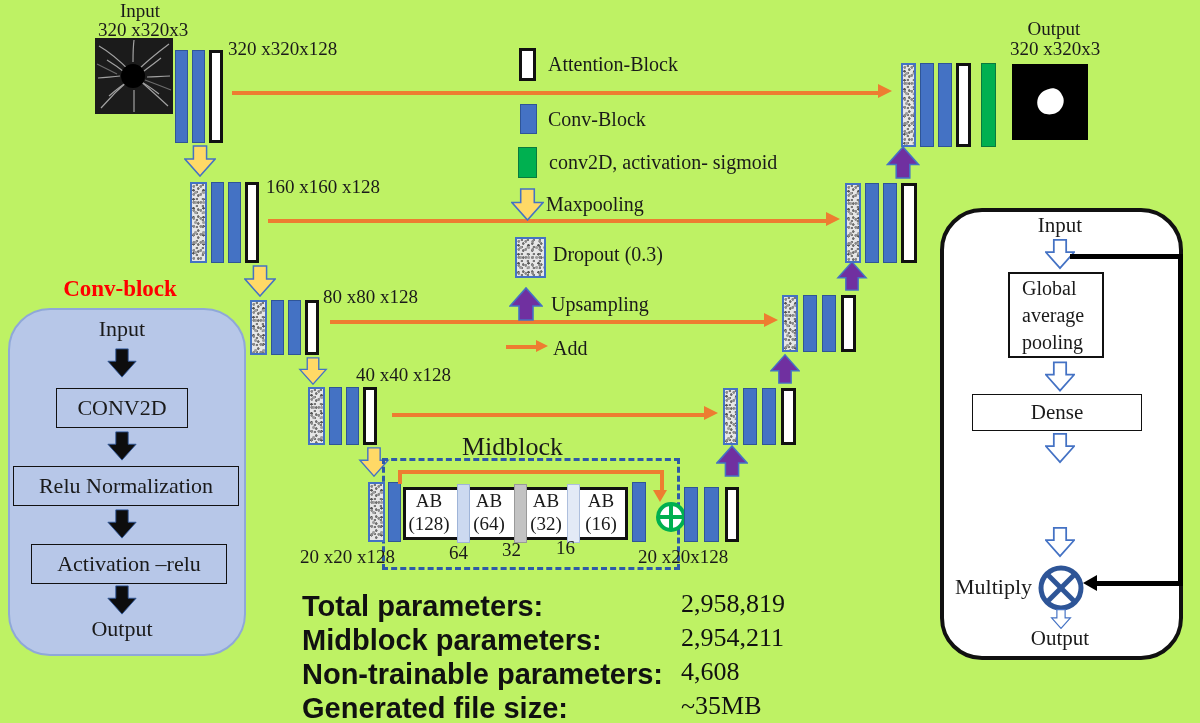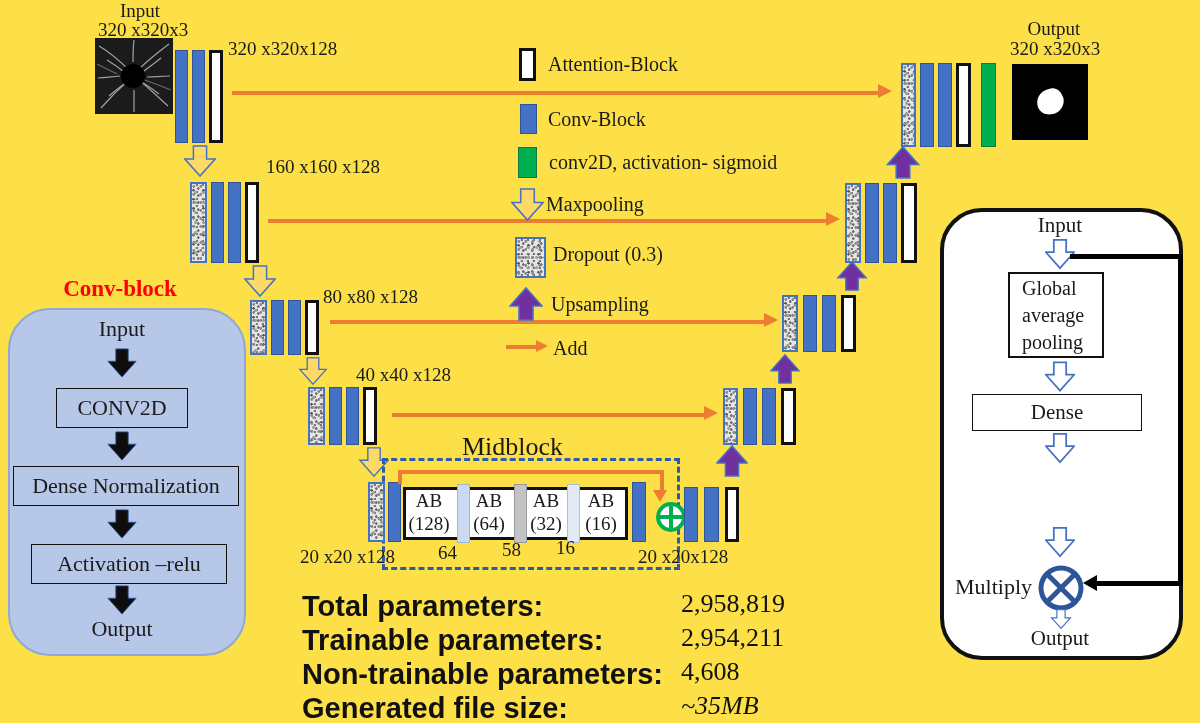--- a/index.html
+++ b/index.html
@@ -1,16 +1,16 @@
 <!DOCTYPE html>
 <html><head>
 <meta charset="utf-8">
 <style>
   html,body{margin:0;padding:0;background:#fff;}
-  #fig{position:relative;width:1200px;height:723px;background:#fde047;overflow:hidden;
+  #fig{position:relative;width:1200px;height:723px;background:#bef264;overflow:hidden;
        font-family:"Liberation Serif","DejaVu Serif",serif;color:#1a1a1a;}
   .abs{position:absolute;}
   
   .grp{position:absolute;display:flex;gap:4px;}
   .bar{box-sizing:border-box;height:100%;flex:0 0 auto;}
   .b-blue{width:13px;background:#4472c4;border:1px solid #2f5597;}
   .b-white{width:14px;background:#fff;border:3px solid #111;}
   .b-green{width:15px;background:#00b050;border:1px solid #0a7a3d;}
   .b-drop{width:17px;border:2px solid #4472c4;background-color:#e6e6e6;
     background-image:
@@ -103,21 +103,21 @@
   <svg class="fa fa-y" style="left:184px;top:145px;" width="32" height="32">
       <use href="#fat-down"></use>
     </svg>
 
   <div class="grp" style="left:190px;top:182px;height:81px;">
     <div class="bar b-drop"></div>
     <div class="bar b-blue"></div>
     <div class="bar b-blue"></div>
     <div class="bar b-white"></div>
   </div>
-  <div class="lbl" style="left:266px;top:156px;">160 x160 x128</div>
+  <div class="lbl" style="left:266px;top:176px;">160 x160 x128</div>
   <div class="oline" style="left:268px;top:219px;width:558px;"></div>
   <div class="ohead-r" style="left:826px;top:212px;"></div>
   <svg class="fa fa-y" style="left:244px;top:265px;" width="32" height="32">
       <use href="#fat-down"></use>
     </svg>
 
   <div class="grp" style="left:250px;top:300px;height:55px;">
     <div class="bar b-drop"></div>
     <div class="bar b-blue"></div>
     <div class="bar b-blue"></div>
@@ -184,22 +184,22 @@
     <line x1="5" y1="16" x2="27" y2="16" stroke="#00b050" stroke-width="4"></line>
   </svg>
 
   <div class="grp" style="left:684px;top:487px;height:55px;gap:6px;">
     <div class="bar b-blue" style="width:14px;"></div>
     <div class="bar b-blue" style="width:15px;"></div>
     <div class="bar b-white"></div>
   </div>
 
   <div class="lbl" style="left:300px;top:546px;">20 x20 x128</div>
-  <div class="lbl" style="left:438px;top:542px;">64</div>
-  <div class="lbl" style="left:502px;top:539px;">58</div>
+  <div class="lbl" style="left:449px;top:542px;">64</div>
+  <div class="lbl" style="left:502px;top:539px;">32</div>
   <div class="lbl" style="left:556px;top:537px;">16</div>
   <div class="lbl" style="left:638px;top:546px;">20 x20x128</div>
 
   <svg class="fa fa-p" style="left:716px;top:445px;" width="32" height="32">
       <use href="#fat-up"></use>
     </svg>
   <div class="grp" style="left:723px;top:388px;height:57px;gap:5px;">
     <div class="bar b-drop" style="width:15px;"></div>
     <div class="bar b-blue" style="width:14px;"></div>
     <div class="bar b-blue" style="width:14px;"></div>
@@ -273,21 +273,21 @@
   <div class="title-red" style="left:52px;top:276px;width:136px;text-align:center;">Conv-block</div>
   <div class="convpanel" style="left:8px;top:308px;width:238px;height:348px;"></div>
   <div class="abs" style="left:60px;top:316px;width:124px;text-align:center;font-size:22px;">Input</div>
   <svg class="fa fa-k" style="left:107px;top:346px;" width="30" height="34">
       <use href="#fat-down"></use>
     </svg>
   <div class="bbox" style="left:56px;top:388px;width:132px;height:40px;border-width:1.5px;font-size:22px;">CONV2D</div>
   <svg class="fa fa-k" style="left:107px;top:429px;" width="30" height="34">
       <use href="#fat-down"></use>
     </svg>
-  <div class="bbox" style="left:13px;top:466px;width:226px;height:40px;border-width:1.5px;font-size:22px;">Dense Normalization</div>
+  <div class="bbox" style="left:13px;top:466px;width:226px;height:40px;border-width:1.5px;font-size:22px;">Relu Normalization</div>
   <svg class="fa fa-k" style="left:107px;top:507px;" width="30" height="34">
       <use href="#fat-down"></use>
     </svg>
   <div class="bbox" style="left:31px;top:544px;width:196px;height:40px;border-width:1.5px;font-size:22px;">Activation –relu</div>
   <svg class="fa fa-k" style="left:107px;top:584px;" width="30" height="32">
       <use href="#fat-down"></use>
     </svg>
   <div class="abs" style="left:60px;top:616px;width:124px;text-align:center;font-size:22px;">Output</div>
 
   <div class="abpanel" style="left:940px;top:208px;width:243px;height:452px;"></div>
@@ -321,20 +321,20 @@
   </svg>
   <div class="abs" style="left:948px;top:574px;width:84px;text-align:right;font-size:22px;">Multiply</div>
 
   <svg class="fa fa-h" style="left:1048px;top:609px;" width="26" height="20">
       <use href="#fat-down"></use>
     </svg>
   <div class="abtxt" style="left:995px;top:626px;width:130px;">Output</div>
 
   <div class="pl" style="left:302px;top:590px;">Total parameters:</div>
   <div class="pv" style="left:645px;top:589px;">2,958,819</div>
-  <div class="pl" style="left:302px;top:624px;">Trainable parameters:</div>
+  <div class="pl" style="left:302px;top:624px;">Midblock parameters:</div>
   <div class="pv" style="left:645px;top:623px;">2,954,211</div>
   <div class="pl" style="left:302px;top:658px;">Non-trainable parameters:</div>
   <div class="pv" style="left:645px;top:657px;">4,608</div>
   <div class="pl" style="left:302px;top:692px;">Generated file size:</div>
-  <div class="pv" style="left:645px;top:691px;font-style:italic;">~35MB</div>
+  <div class="pv" style="left:645px;top:691px;">~35MB</div>
 
 </div>
 
 </body></html>

